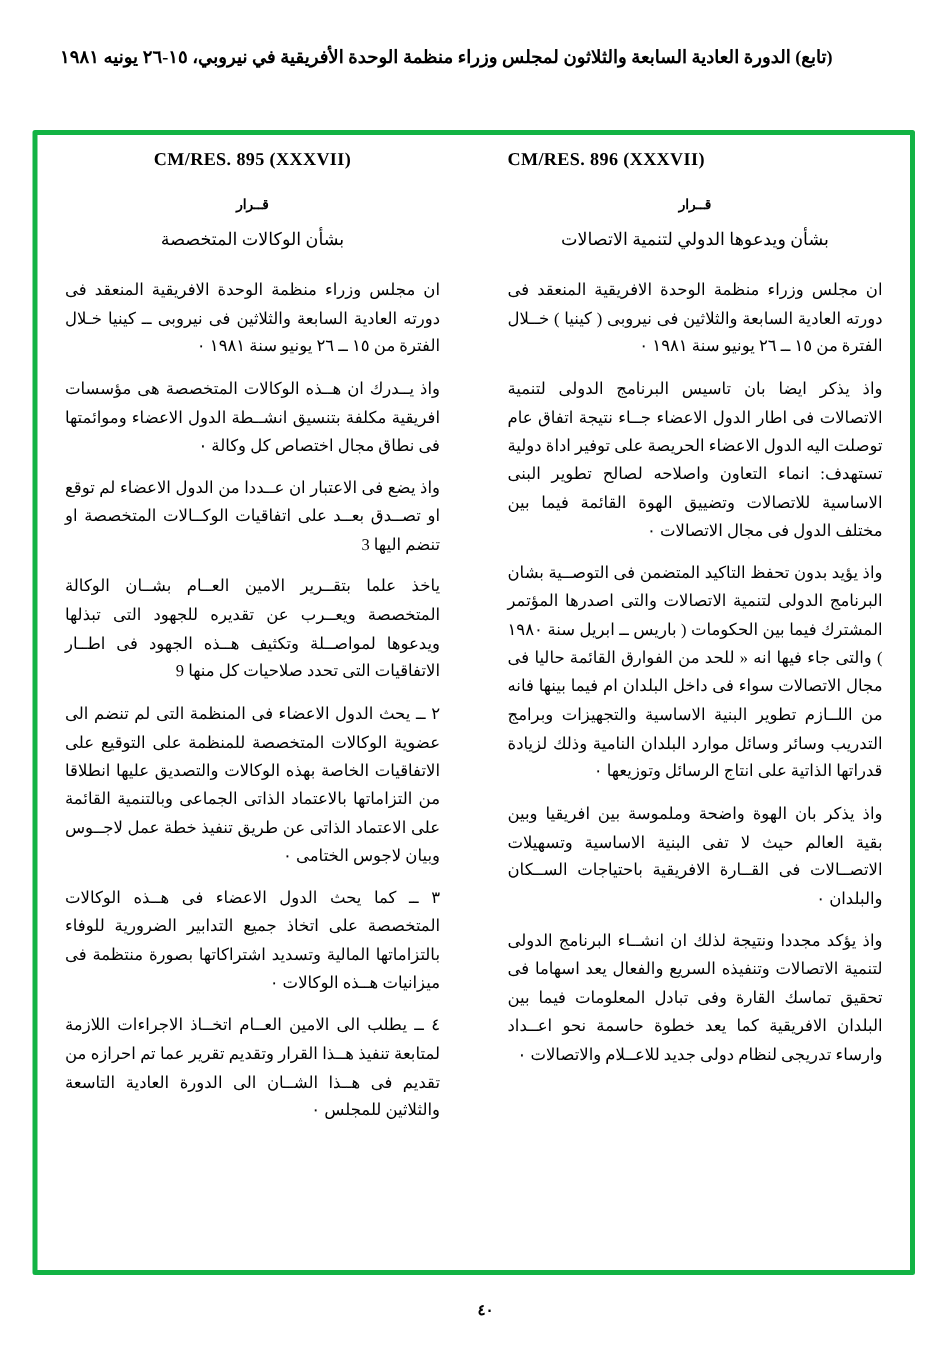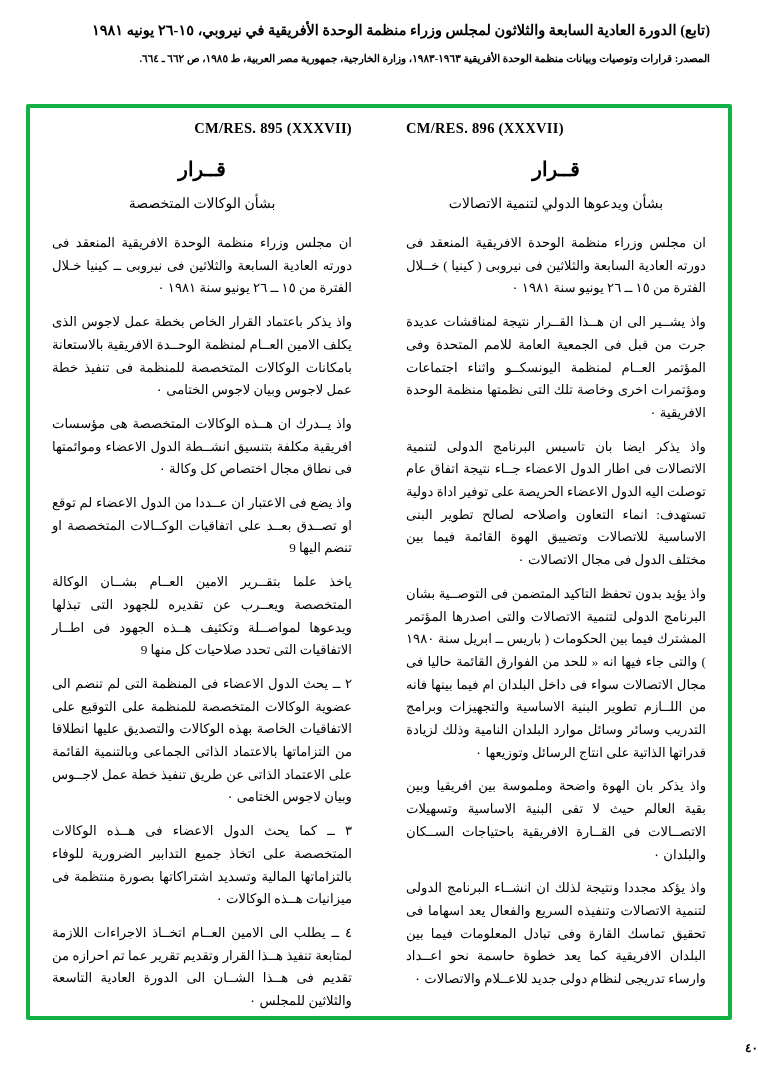--- a/index.html
+++ b/index.html
@@ -15,22 +15,22 @@
     position: relative;
     overflow: hidden;
   }
   .page {
     width: 758px;
     height: 1078px;
     position: relative;
     box-sizing: border-box;
   }
   .header-block {
-    padding: 20px 48px 0 48px;
-    text-align: right;
+    padding: 36px 48px 0 48px;
+    text-align: left;
   }
   .header-title {
     font-size: 14.5px;
     font-weight: bold;
     line-height: 1.5;
     letter-spacing: 0px;
   }
   .header-source {
     font-size: 10.5px;
     font-weight: bold;
@@ -66,25 +66,25 @@
   .res-id {
     font-family: "Liberation Serif", "DejaVu Serif", serif;
     direction: ltr;
     text-align: left;
     font-size: 14.5px;
     font-weight: bold;
     margin: 4px 0 20px 0;
     letter-spacing: 0.3px;
   }
   .col-right .res-id {
-    text-align: right;
+    text-align: center;
   }
   .qarar {
     text-align: center;
-    font-size: 20px;
+    font-size: 11px;
     font-weight: bold;
     letter-spacing: 3px;
     margin: 16px 0 12px 0;
   }
   .subject {
     text-align: center;
     font-size: 14px;
     font-weight: normal;
     margin: 0 0 18px 0;
     line-height: 1.5;
@@ -98,63 +98,61 @@
     font-weight: normal;
   }
   p.body.loose {
     letter-spacing: 0.2px;
   }
   .page-number {
     position: absolute;
     bottom: 22px;
     left: 0;
     right: 0;
+    text-align: center;
     font-size: 12px;
     font-weight: bold;
     letter-spacing: 1px;
     padding-left: 19px;
   }
 </style>
 </head>
 <body>
 
 <div class="page">
 
   <div class="header-block">
     <div class="header-title">(تابع) الدورة العادية السابعة والثلاثون لمجلس وزراء منظمة الوحدة الأفريقية في نيروبي، ١٥-٢٦ يونيه ١٩٨١</div>
-    <div class="header-source">المصدر: قرارات وتوصيات وبيانات منظمة الوحدة الأفريقية ١٩٦٣-١٩٨٣، وزارة الخارجية، جمهورية مصر العربية، ط ١٩٨٥، ص ٦٦٢ ـ ٦٦٤.</div>
   </div>
 
   <div class="frame"></div>
 
   <div class="columns">
 
     <div class="col col-left">
       <div class="res-id">CM/RES. 896 (XXXVII)</div>
       <div class="qarar">قــرار</div>
       <div class="subject">بشأن ويدعوها الدولي لتنمية الاتصالات</div>
 
       <p class="body">ان مجلس وزراء منظمة الوحدة الافريقية المنعقد فى دورته العادية السابعة والثلاثين فى نيروبى ( كينيا ) خــلال الفترة من ١٥ ــ ٢٦ يونيو سنة ١٩٨١ ٠</p>
-      <p class="body">واذ يشــير الى ان هــذا القــرار نتيجة لمناقشات عديدة جرت من قبل فى الجمعية العامة للامم المتحدة وفى المؤتمر العــام لمنظمة اليونسكــو واثناء اجتماعات ومؤتمرات اخرى وخاصة تلك التى نظمتها منظمة الوحدة الافريقية ٠</p>
       <p class="body">واذ يذكر ايضا بان تاسيس البرنامج الدولى لتنمية الاتصالات فى اطار الدول الاعضاء جــاء نتيجة اتفاق عام توصلت اليه الدول الاعضاء الحريصة على توفير اداة دولية تستهدف: انماء التعاون واصلاحه لصالح تطوير البنى الاساسية للاتصالات وتضييق الهوة القائمة فيما بين مختلف الدول فى مجال الاتصالات ٠</p>
       <p class="body">واذ يؤيد بدون تحفظ التاكيد المتضمن فى التوصــية بشان البرنامج الدولى لتنمية الاتصالات والتى اصدرها المؤتمر المشترك فيما بين الحكومات ( باريس ــ ابريل سنة ١٩٨٠ ) والتى جاء فيها انه « للحد من الفوارق القائمة حاليا فى مجال الاتصالات سواء فى داخل البلدان ام فيما بينها فانه من اللــازم تطوير البنية الاساسية والتجهيزات وبرامج التدريب وسائر وسائل موارد البلدان النامية وذلك لزيادة قدراتها الذاتية على انتاج الرسائل وتوزيعها ٠</p>
       <p class="body">واذ يذكر بان الهوة واضحة وملموسة بين افريقيا وبين بقية العالم حيث لا تفى البنية الاساسية وتسهيلات الاتصــالات فى القــارة الافريقية باحتياجات الســكان والبلدان ٠</p>
       <p class="body">واذ يؤكد مجددا ونتيجة لذلك ان انشــاء البرنامج الدولى لتنمية الاتصالات وتنفيذه السريع والفعال يعد اسهاما فى تحقيق تماسك القارة وفى تبادل المعلومات فيما بين البلدان الافريقية كما يعد خطوة حاسمة نحو اعــداد وارساء تدريجى لنظام دولى جديد للاعــلام والاتصالات ٠</p>
 
     </div>
 
     <div class="col col-right">
       <div class="res-id">CM/RES. 895 (XXXVII)</div>
       <div class="qarar">قــرار</div>
       <div class="subject">بشأن الوكالات المتخصصة</div>
 
       <p class="body loose">ان مجلس وزراء منظمة الوحدة الافريقية المنعقد فى دورته العادية السابعة والثلاثين فى نيروبى ــ كينيا خـلال الفترة من ١٥ ــ ٢٦ يونيو سنة ١٩٨١ ٠</p>
-      <p class="body loose">واذ يذكر باعتماد القرار الخاص بخطة عمل لاجوس الذى يكلف الامين العــام لمنظمة الوحــدة الافريقية بالاستعانة بامكانات الوكالات المتخصصة للمنظمة فى تنفيذ خطة عمل لاجوس وبيان لاجوس الختامى ٠</p>
       <p class="body loose">واذ يــدرك ان هــذه الوكالات المتخصصة هى مؤسسات افريقية مكلفة بتنسيق انشــطة الدول الاعضاء وموائمتها فى نطاق مجال اختصاص كل وكالة ٠</p>
-      <p class="body loose">واذ يضع فى الاعتبار ان عــددا من الدول الاعضاء لم توقع او تصــدق بعــد على اتفاقيات الوكــالات المتخصصة او تنضم اليها 9</p>
+      <p class="body loose">واذ يضع فى الاعتبار ان عــددا من الدول الاعضاء لم توقع او تصــدق بعــد على اتفاقيات الوكــالات المتخصصة او تنضم اليها 3</p>
       <p class="body loose">ياخذ علما بتقــرير الامين العــام بشــان الوكالة المتخصصة ويعــرب عن تقديره للجهود التى تبذلها ويدعوها لمواصــلة وتكثيف هــذه الجهود فى اطــار الاتفاقيات التى تحدد صلاحيات كل منها 9</p>
       <p class="body loose">٢ ــ يحث الدول الاعضاء فى المنظمة التى لم تنضم الى عضوية الوكالات المتخصصة للمنظمة على التوقيع على الاتفاقيات الخاصة بهذه الوكالات والتصديق عليها انطلاقا من التزاماتها بالاعتماد الذاتى الجماعى وبالتنمية القائمة على الاعتماد الذاتى عن طريق تنفيذ خطة عمل لاجــوس وبيان لاجوس الختامى ٠</p>
       <p class="body loose">٣ ــ كما يحث الدول الاعضاء فى هــذه الوكالات المتخصصة على اتخاذ جميع التدابير الضرورية للوفاء بالتزاماتها المالية وتسديد اشتراكاتها بصورة منتظمة فى ميزانيات هــذه الوكالات ٠</p>
       <p class="body loose">٤ ــ يطلب الى الامين العــام اتخــاذ الاجراءات اللازمة لمتابعة تنفيذ هــذا القرار وتقديم تقرير عما تم احرازه من تقديم فى هــذا الشــان الى الدورة العادية التاسعة والثلاثين للمجلس ٠</p>
     </div>
 
   </div>
 
   <div class="page-number">٤٠</div>
 

